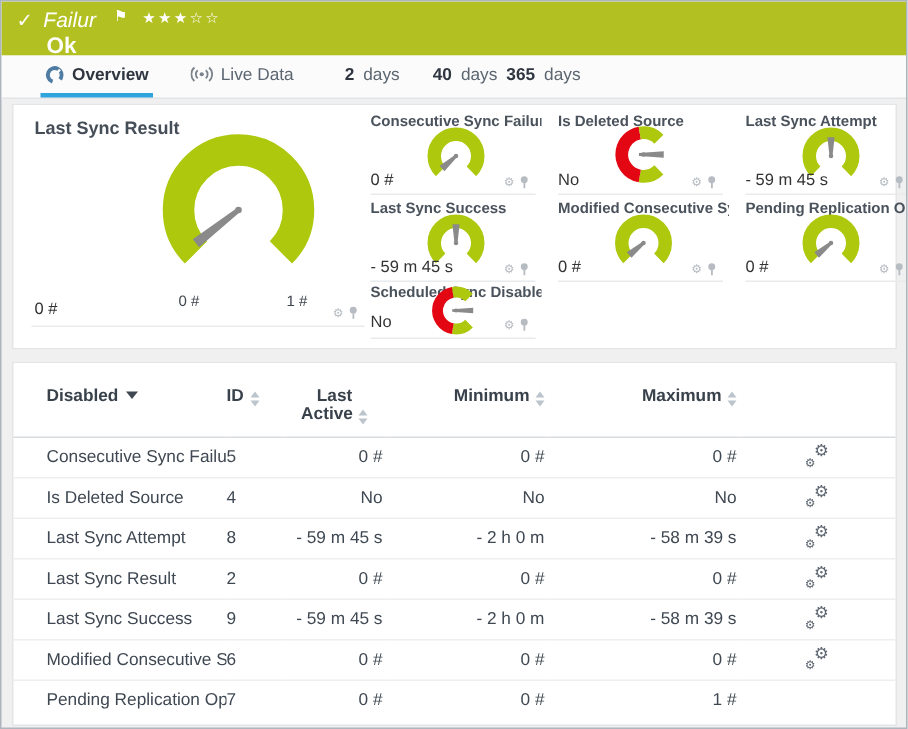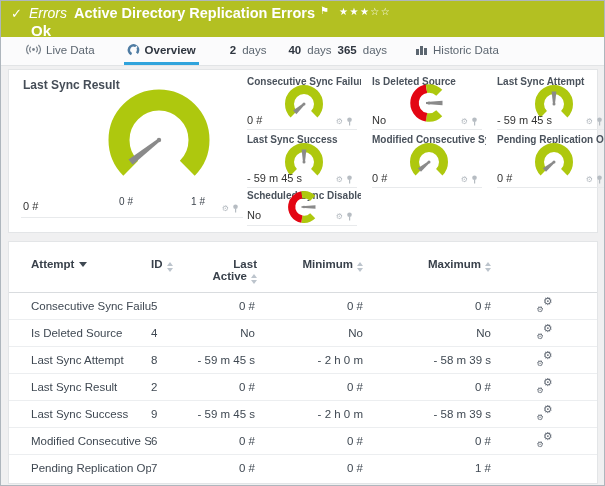--- a/index.html
+++ b/index.html
@@ -71,87 +71,76 @@
   td{height:27px;padding-top:0;padding-bottom:0}
   thead tr{border-bottom:1px solid #d9dcdf}
   tbody tr{border-bottom:1px solid #eceef0}
   tbody tr:last-child{border-bottom:none}
   .col-ch{width:142px;text-align:left;padding-left:22px}
   .col-id{width:38px;text-align:left;padding-right:24px}
   .col-lv{width:68px;text-align:right;padding-right:2px}
   .col-min{width:108px;text-align:right;padding-right:2px}
   .col-max{width:128px;text-align:right;padding-right:2px}
   .col-set{text-align:center}
-  th.col-lv{text-align:right;padding-right:0}
+  th.col-lv{text-align:center;padding-right:0}
   th.col-id{padding-right:10px}
   td.col-ch{white-space:nowrap;overflow:hidden}
   .sorter{display:inline-flex;flex-direction:column;gap:2px;margin-left:4px;vertical-align:2px}
   .sorter i{width:0;height:0;border-left:3.5px solid transparent;border-right:3.5px solid transparent}
   .sorter .up{border-bottom:4px solid #bcc4cc}
   .sorter .down{border-top:4px solid #bcc4cc}
   .sortarrow{display:inline-block;width:0;height:0;border-left:4px solid transparent;border-right:4px solid transparent;border-top:5px solid #3f4852;margin-left:5px;vertical-align:1px}
   .wrench{position:relative;display:inline-block;width:15px;height:14px;color:#5f6772;cursor:pointer}
   .wrench .g1{position:absolute;right:0;top:-3px;font-size:11px}
   .wrench .g2{position:absolute;left:-1px;bottom:-2px;font-size:8px}
 </style>
 </head>
 <body>
 
 <div class="window">
 
   <div class="hdr">
     <div class="hdr-line1">
       <span class="check">✓</span>
-      <span class="kind">Errors</span>
-      <span class="title">Active Directory Replication Errors</span>
+      <span class="kind">Failur</span>
       <span class="flag">⚑</span>
       <span class="stars">★★★☆☆</span>
     </div>
     <div class="hdr-status">Ok</div>
   </div>
 
   <div class="tabbar">
+    <div class="tab active ml-a">
+      <svg width="13" height="13" viewBox="0 0 13 13">
+          <circle cx="6.5" cy="7" r="4.6" fill="none" stroke="#4f7ca3" stroke-width="2.6" pathLength="360" stroke-dasharray="290 70" transform="rotate(115 6.5 7)"></circle>
+          <line x1="6.5" y1="7" x2="10" y2="3.4" stroke="#fbfbfc" stroke-width="1.6"></line>
+        </svg>
+      <span>Overview</span>
+    </div>
     <div class="tab ml-b">
       <svg width="15" height="11" viewBox="0 0 15 11" fill="none" stroke="#7a838c" stroke-width="1.2">
           <circle cx="7.5" cy="5.5" r="1.4" fill="#7a838c" stroke="none"></circle>
           <path d="M4.8,2.8 A3.6,3.6 0 0 0 4.8,8.2"></path>
           <path d="M2.6,1 A6,6 0 0 0 2.6,10"></path>
           <path d="M10.2,2.8 A3.6,3.6 0 0 1 10.2,8.2"></path>
           <path d="M12.4,1 A6,6 0 0 1 12.4,10"></path>
         </svg>
       <span>Live Data</span>
     </div>
-    <div class="tab active ml-a">
-      <svg width="13" height="13" viewBox="0 0 13 13">
-          <circle cx="6.5" cy="7" r="4.6" fill="none" stroke="#4f7ca3" stroke-width="2.6" pathLength="360" stroke-dasharray="290 70" transform="rotate(115 6.5 7)"></circle>
-          <line x1="6.5" y1="7" x2="10" y2="3.4" stroke="#fbfbfc" stroke-width="1.6"></line>
-        </svg>
-      <span>Overview</span>
-    </div>
     <div class="tab ml-c">
       <span class="num">2</span>
       <span>days</span>
     </div>
     <div class="tab ml-d">
       <span class="num">40</span>
       <span>days</span>
     </div>
     <div class="tab ml-e">
       <span class="num">365</span>
       <span>days</span>
-    </div>
-    <div class="tab ml-f">
-      <svg width="13" height="11" viewBox="0 0 13 11">
-          <g fill="#5c6670">
-            <rect x="1" y="5" width="3" height="6"></rect>
-            <rect x="5" y="2" width="3" height="9"></rect>
-            <rect x="9" y="4" width="3" height="7"></rect>
-          </g>
-        </svg>
-      <span>Historic Data</span>
     </div>
     <div class="tab settings">
       
       
     </div>
   </div>
 
   <div class="card gauges">
 
     <div class="tile-main">
@@ -334,21 +323,21 @@
           </svg>
         </div>
       <div class="hairline"></div>
     </div>
   </div>
 
   <div class="card table-card">
     <table>
       <thead>
         <tr>
-          <th class="col-ch"><span>Attempt</span><span class="sortarrow"></span></th>
+          <th class="col-ch"><span>Disabled</span><span class="sortarrow"></span></th>
           <th class="col-id"><span>ID</span><span class="sorter">
                 <i class="up"></i>
                 <i class="down"></i>
               </span></th>
           <th class="col-lv"><span>Last</span><br><span>Active</span><span class="sorter">
                 <i class="up"></i>
                 <i class="down"></i>
               </span></th>
           <th class="col-min"><span>Minimum</span><span class="sorter">
                 <i class="up"></i>

